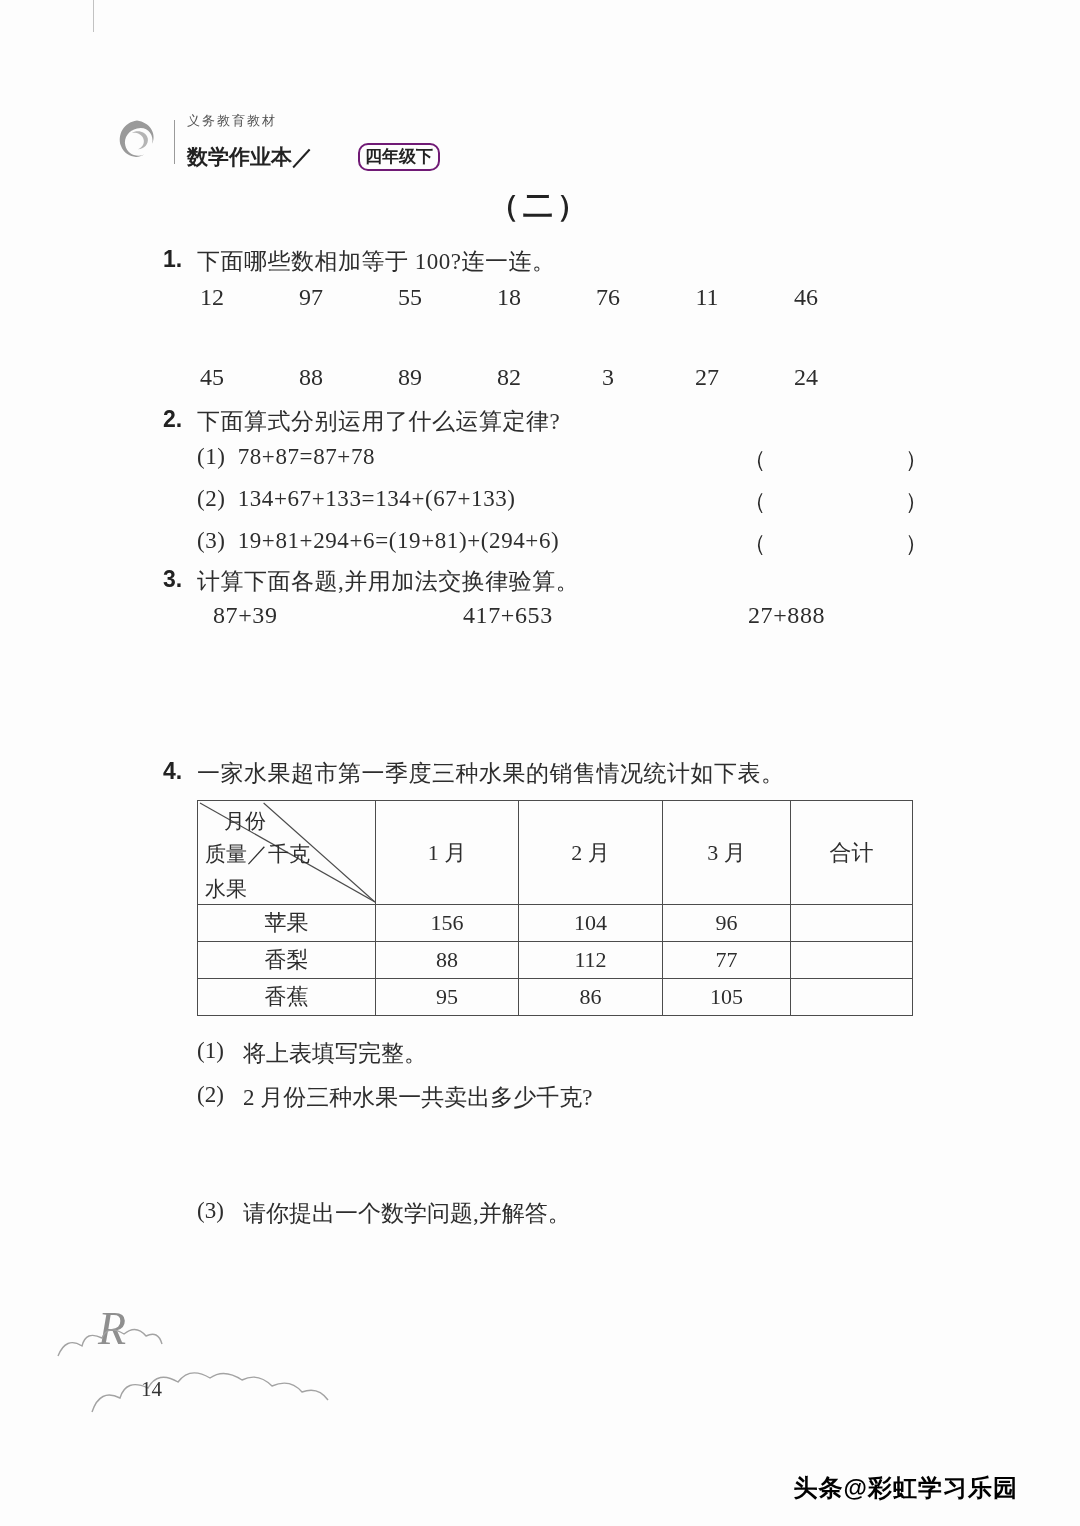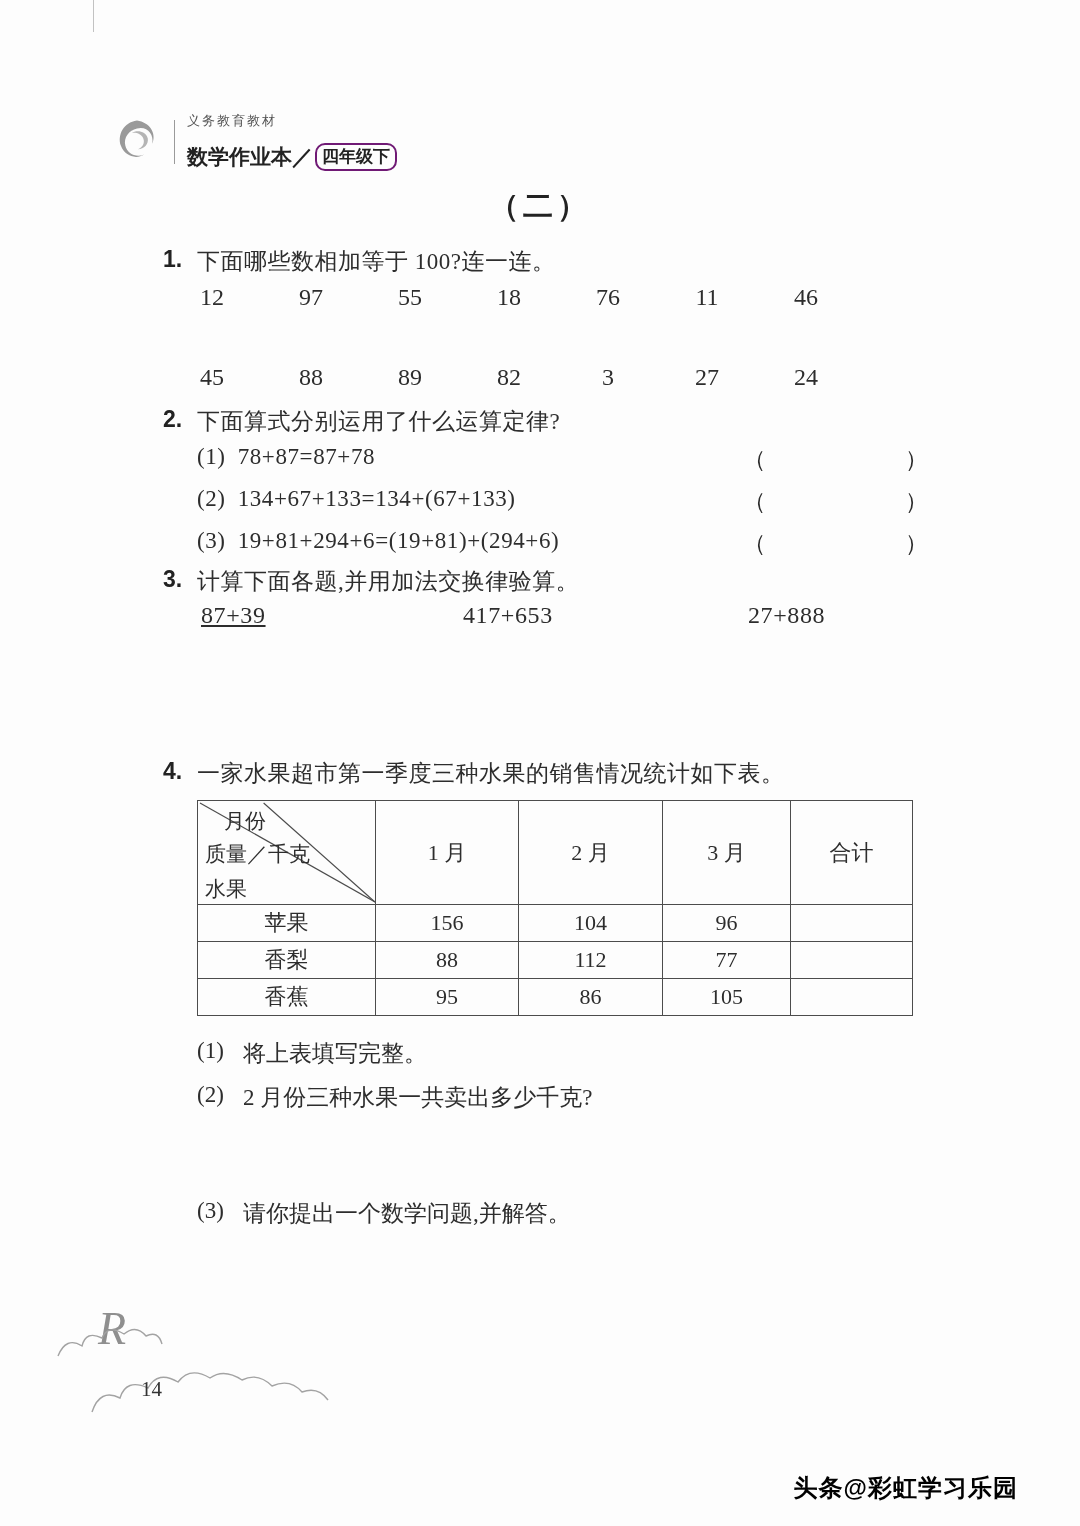--- a/index.html
+++ b/index.html
@@ -12,21 +12,21 @@
   .abs { position:absolute; }
 
   
   .scan-mark { left:93px; top:0; width:1px; height:32px; background:#c2c2c2; }
 
   
   .brand { left:110px; top:112px; display:flex; align-items:center; }
   .brand svg { display:block; }
   .brand-divider { width:1px; height:44px; background:#9a9a9a; margin:0 12px 0 10px; }
   .series { font-family:"Liberation Sans", sans-serif; font-size:13px; color:#555; letter-spacing:2px; margin-bottom:13px; }
-  .book-line { font-family:"Liberation Sans", sans-serif; font-size:21px; font-weight:bold; color:#222; display:flex; align-items:center; }
+  .book-line { font-family:"Liberation Sans", sans-serif; font-size:21px; font-weight:bold; color:#222; display:flex; align-items:center;gap:43px; }
   .grade-badge { display:inline-block; border:2px solid #701a75; border-radius:10px; padding:0 5px; font-size:17px; margin-left:2px; line-height:24px; }
 
   
   .page-title { left:0; right:0; top:186px; text-align:center;
     font-family:"Liberation Sans", sans-serif; font-weight:bold; font-size:30px; letter-spacing:4px; color:#222; }
 
   
   .prob-head { display:flex; font-size:23px; }
   .prob-num { width:34px; font-family:"Liberation Sans", sans-serif; font-weight:600; color:#222; }
   .prob-text { letter-spacing:0.5px; }
@@ -37,21 +37,21 @@
 
   
   .p2-line { left:197px; width:748px; font-size:23px; letter-spacing:0.6px; }
   .p2-num { display:inline-block; margin-right:12px; }
   .bracket-open  { position:absolute; left:546px; top:0; }
   .bracket-close { position:absolute; left:708px; top:0; }
 
   
   .p3-exprs { left:197px; width:720px; height:32px; font-size:24px; }
   .p3-exprs span { position:absolute; top:0; letter-spacing:0.6px; }
-  .p3-e0 { left:4px;text-decoration:underline; } .p3-e1 { left:266px; } .p3-e2 { left:551px; }
+  .p3-e0 { left:16px; } .p3-e1 { left:266px; } .p3-e2 { left:551px; }
 
   
   .table-wrap { left:197px; top:800px; }
   .sales-table { border-collapse:collapse; table-layout:fixed; font-size:22px; color:#2d2d2d; }
   .sales-table th, .sales-table td { border:1.2px solid #4c4c4c; text-align:center; vertical-align:middle; font-weight:normal; padding:0; }
   .head-row th { height:104px; }
   .data-row td { height:37px; }
   .corner { position:relative; }
   .corner svg { position:absolute; left:0; top:0; width:100%; height:100%; }
   .corner span { position:absolute; font-size:21px; white-space:nowrap; }

